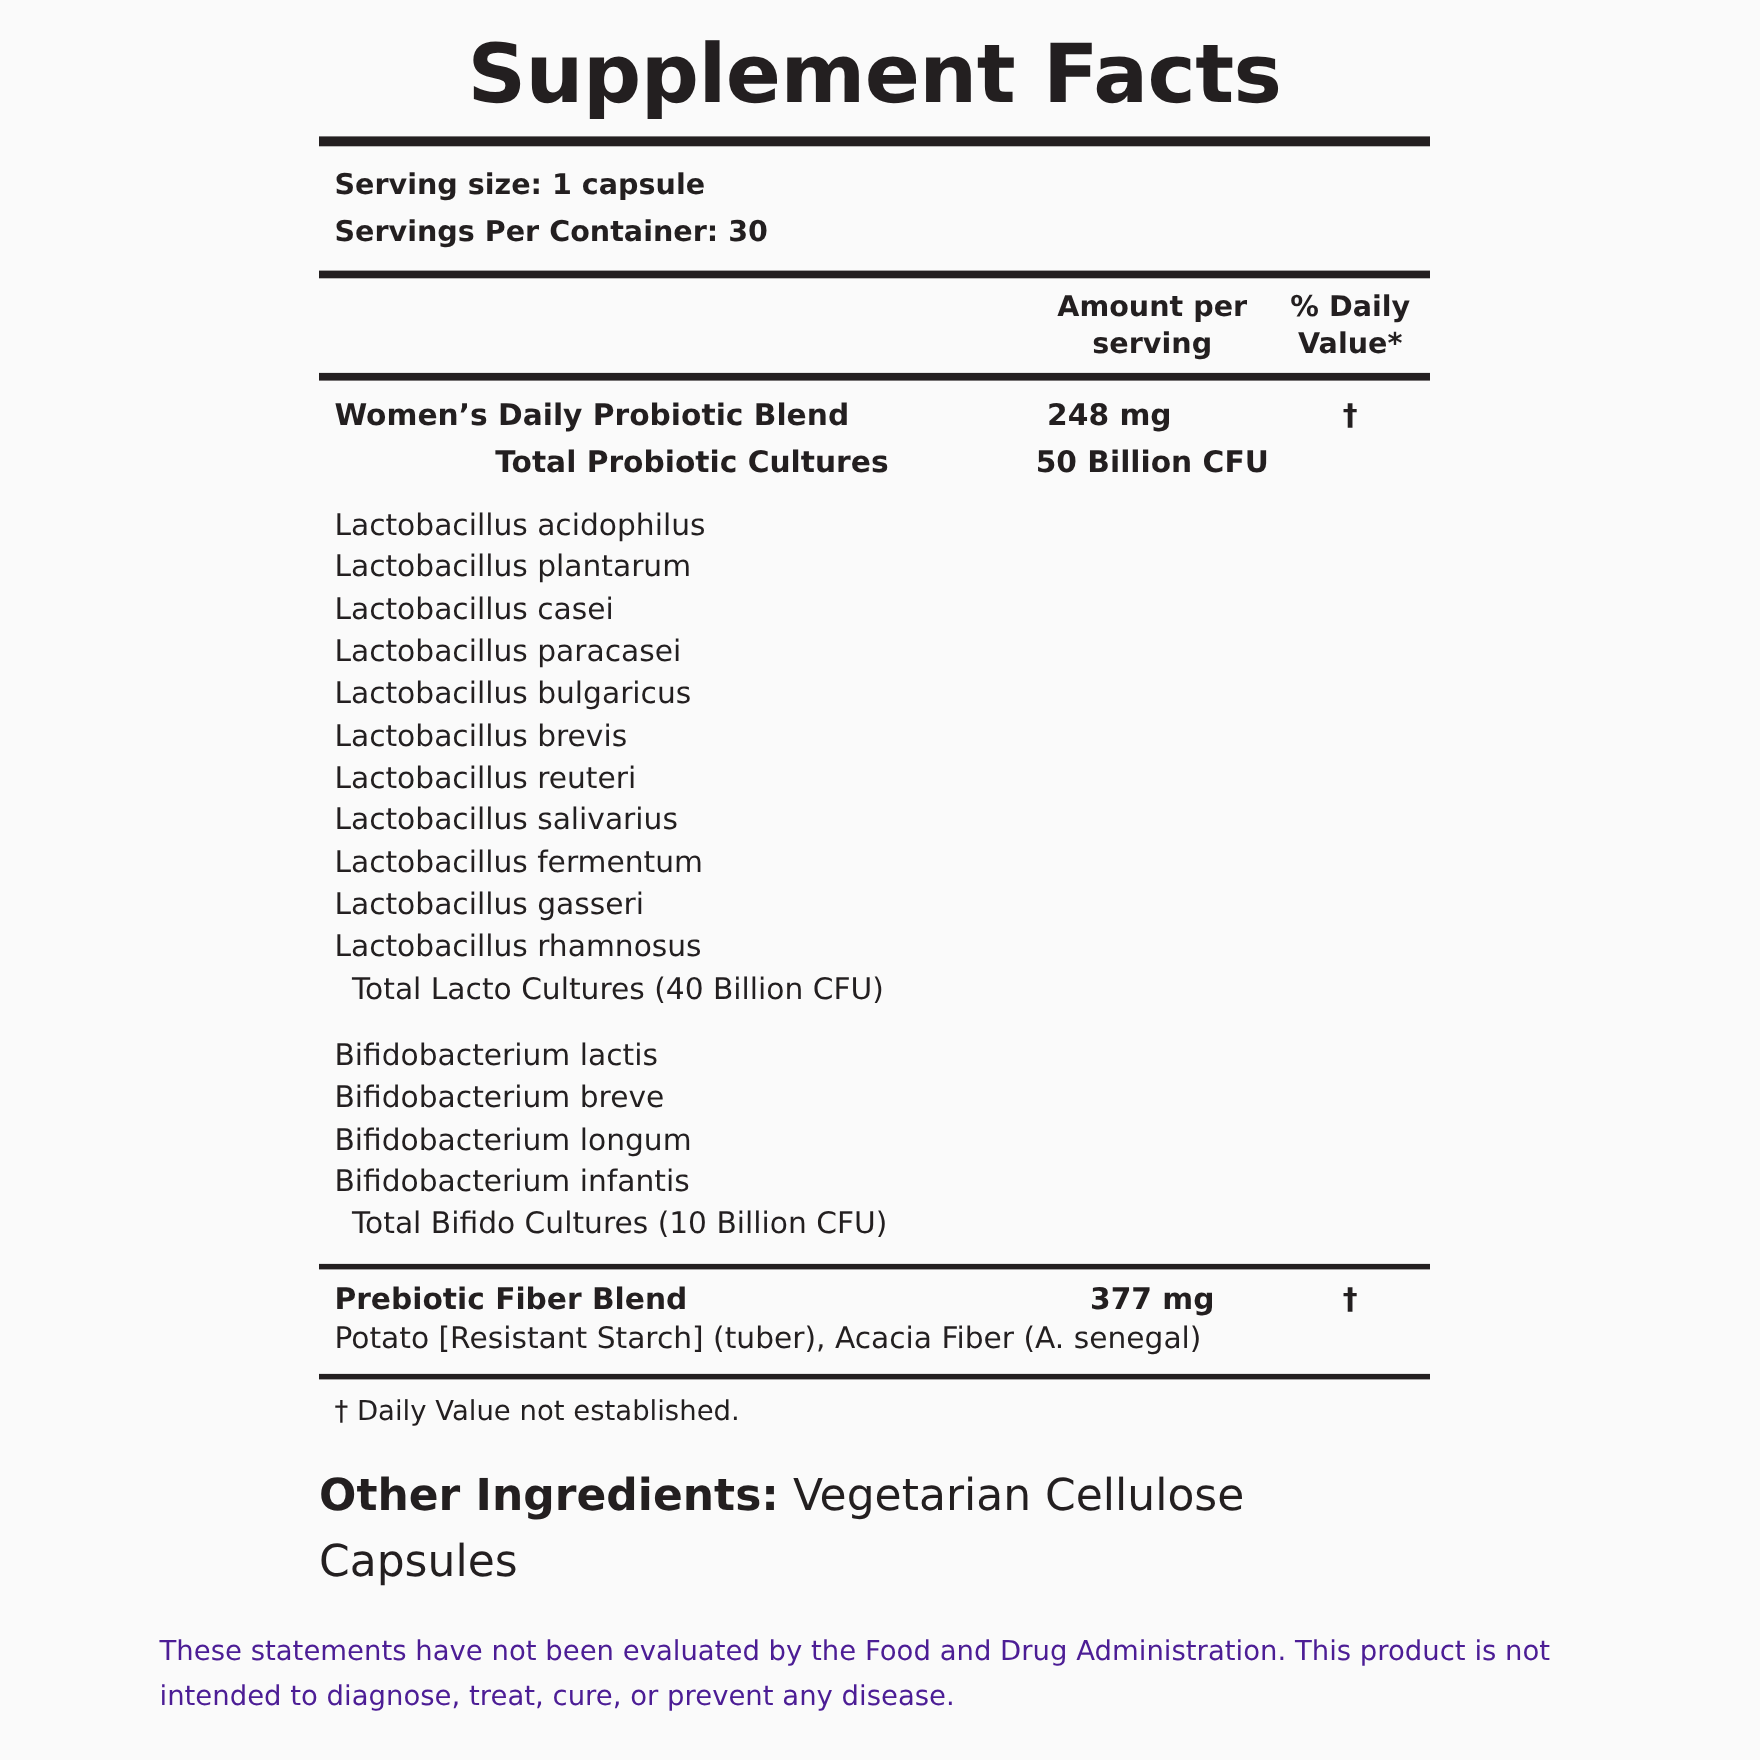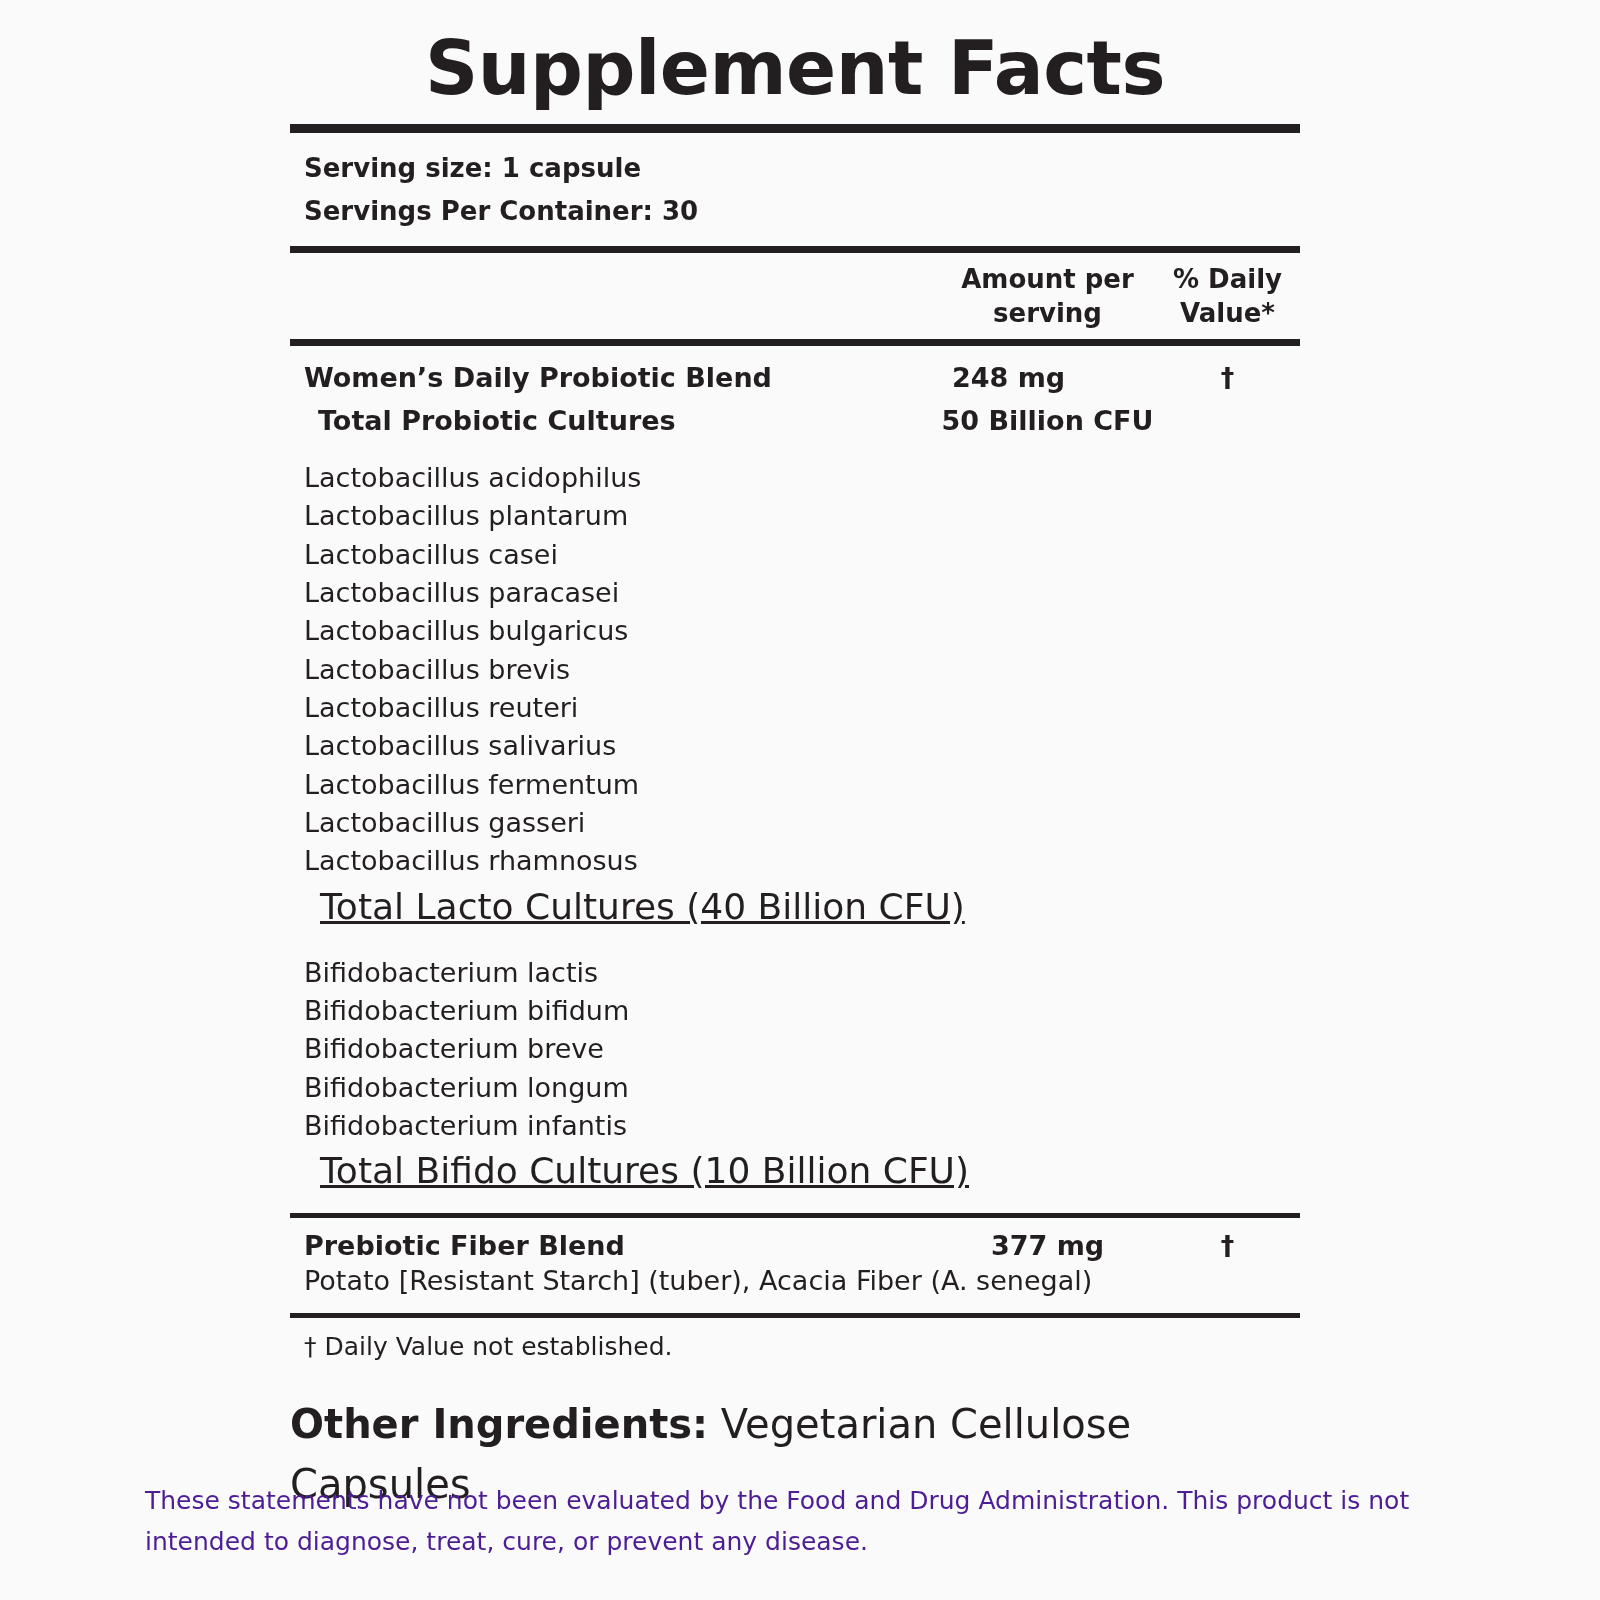--- a/index.html
+++ b/index.html
@@ -101,31 +101,31 @@
     line-height: 1.62;
     padding-top: 10px;
     gap: 39px;
   }
   .sub-row {
     font-size: 27px;
     line-height: 1.62;
   }
   .sub-row .name {
     padding-left: 28px;
+    text-align: center;
   }
   .strain {
     font-size: 27px;
     line-height: 1.42;
     padding-left: 14px;
   }
   .total-line {
-    font-size: 36px;
+    font-size: 27px;
     line-height: 1.42;
     padding-left: 30px;
-    text-decoration: underline;
   }
   .gap {
     height: 22px;
   }
   .section-gap {
     height: 16px;
   }
   .prebiotic-row {
     padding-top: 12px;
   }
@@ -207,21 +207,20 @@
       <div class="strain">Lactobacillus fermentum</div>
       <div class="strain">Lactobacillus gasseri</div>
       <div class="strain">Lactobacillus rhamnosus</div>
       <div class="total-line">Total Lacto Cultures (40 Billion CFU)</div>
     </div>
 
     <div class="gap"></div>
 
     <div>
       <div class="strain">Bifidobacterium lactis</div>
-      <div class="strain">Bifidobacterium bifidum</div>
       <div class="strain">Bifidobacterium breve</div>
       <div class="strain">Bifidobacterium longum</div>
       <div class="strain">Bifidobacterium infantis</div>
       <div class="total-line">Total Bifido Cultures (10 Billion CFU)</div>
     </div>
 
     <div class="section-gap"></div>
 
     <div class="rule-thin"></div>
 

